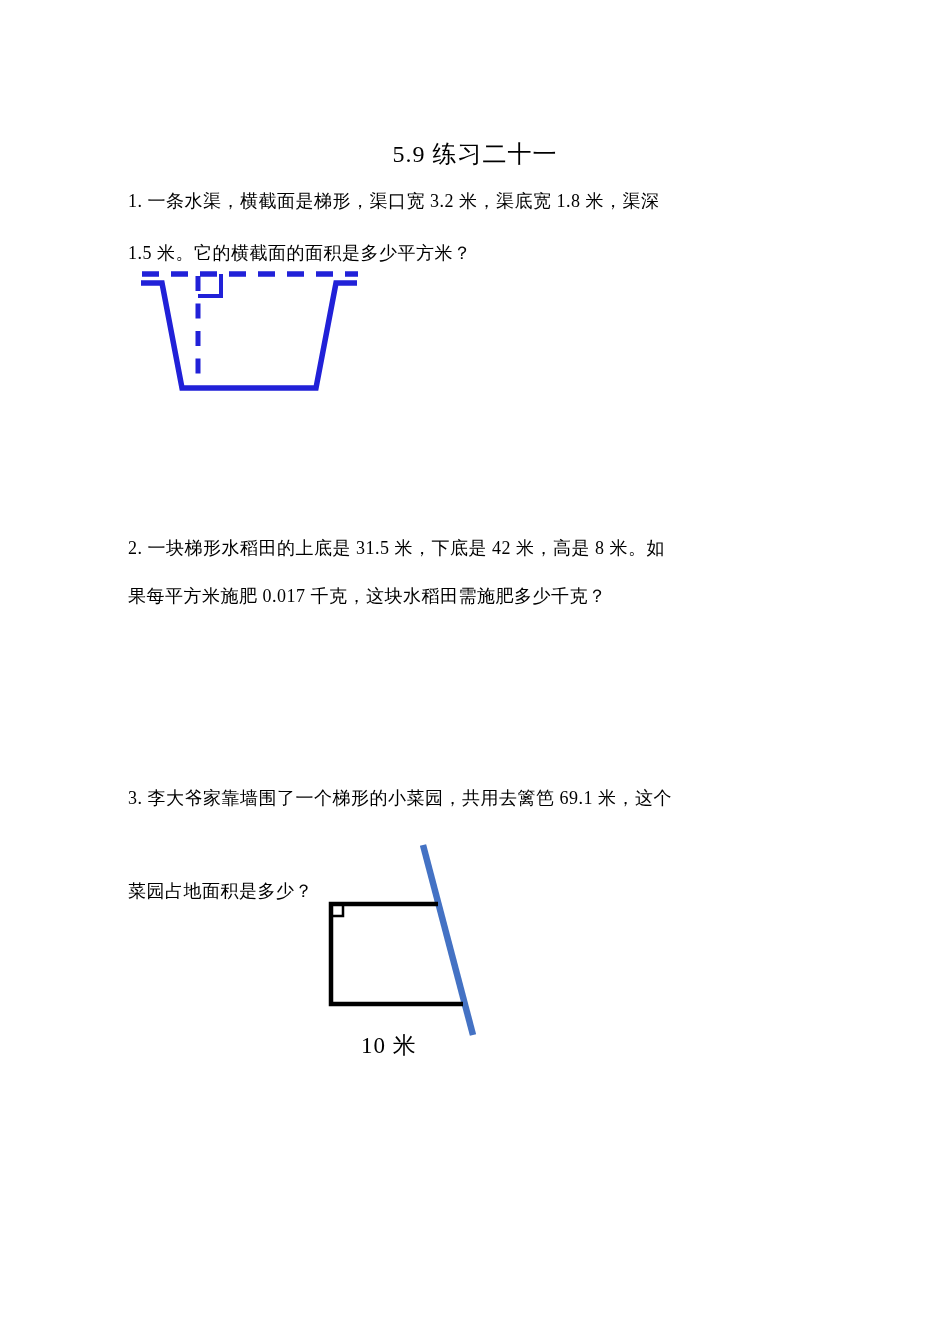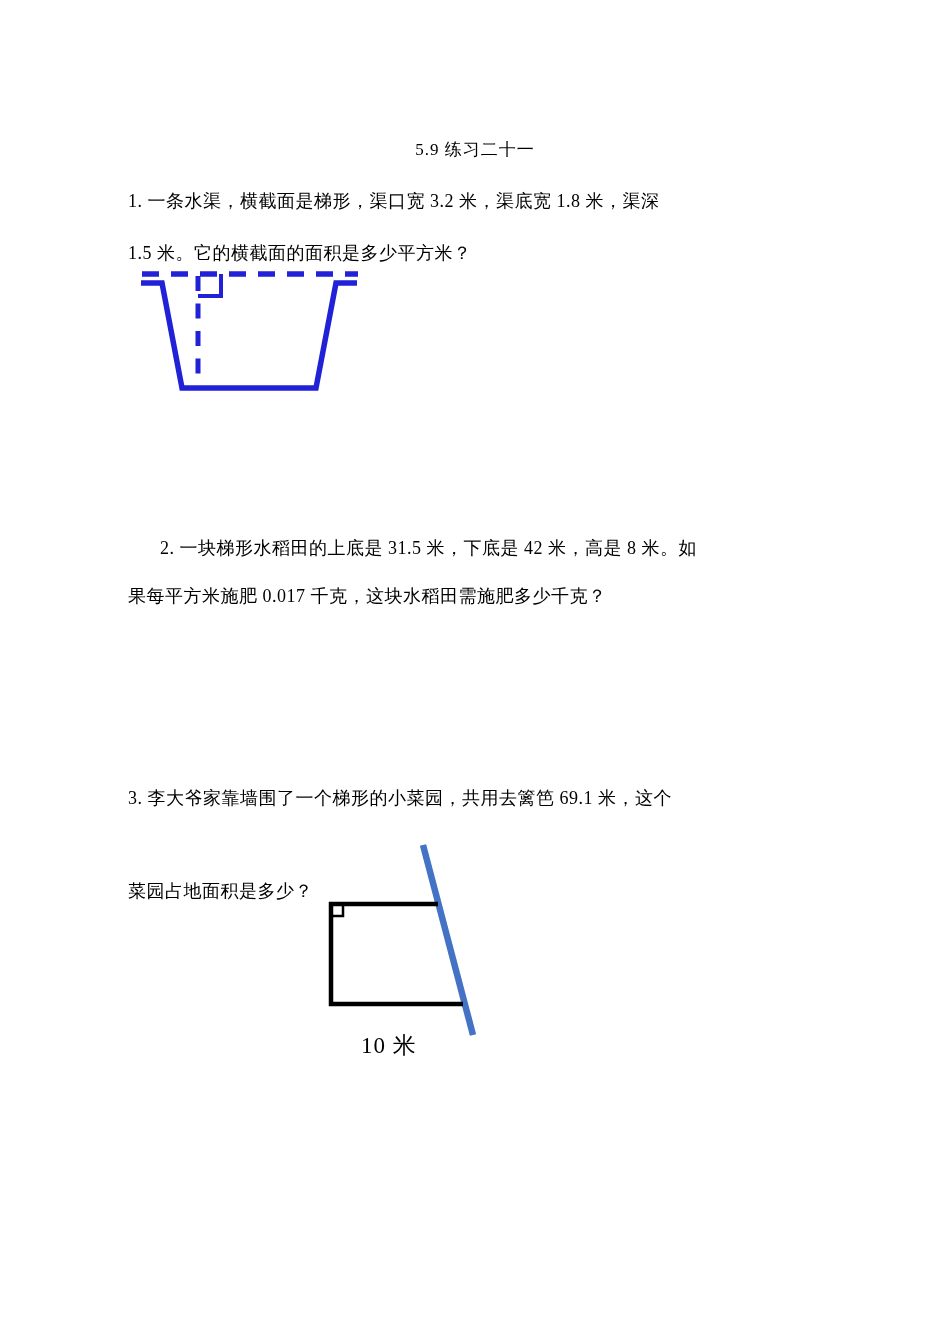--- a/index.html
+++ b/index.html
@@ -14,34 +14,34 @@
     font-family: "Liberation Serif", "DejaVu Serif", serif;
     color: #000000;
     overflow: hidden;
   }
   .title {
     position: absolute;
     left: 0;
     top: 138px;
     width: 950px;
     text-align: center;
-    font-size: 17px;
+    font-size: 24px;
     letter-spacing: 1px;
     white-space: nowrap;
   }
   .textline {
     position: absolute;
     left: 128px;
     font-size: 18px;
     letter-spacing: 0.5px;
     white-space: nowrap;
   }
   #p1l1 { top: 189px; }
   #p1l2 { top: 241px; }
-  #p2l1 { top: 536px; margin-left: 32px; }
+  #p2l1 { top: 536px; }
   #p2l2 { top: 584px; }
   #p3l1 { top: 786px; }
   #p3l2 { top: 834px; margin-top: 45px; }
   .diagram {
     position: absolute;
   }
   #diagram1 { left: 120px; top: 255px; }
   #diagram3 { left: 305px; top: 838px; }
   .base-label {
     position: absolute;

